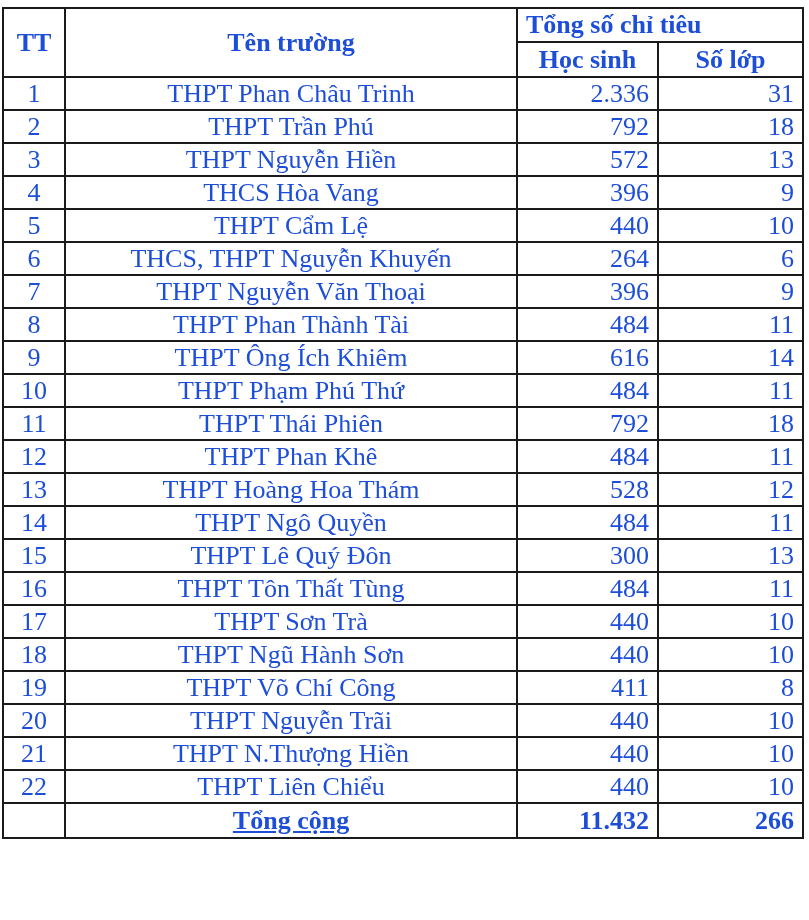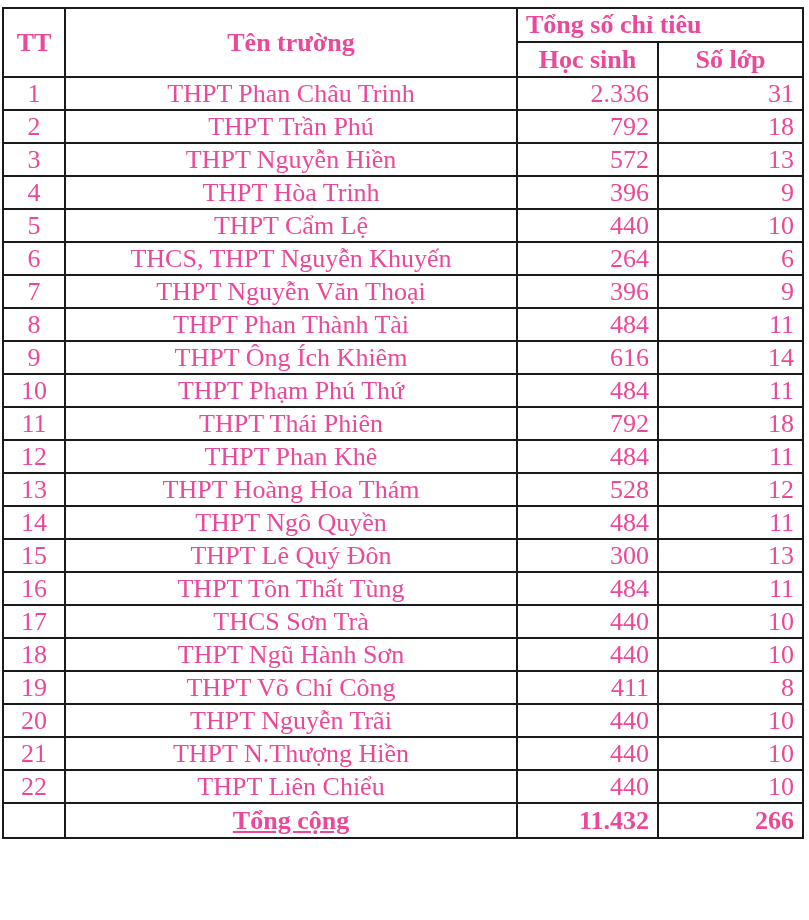--- a/index.html
+++ b/index.html
@@ -1,21 +1,21 @@
 <!DOCTYPE html>
 <html><head>
 <meta charset="utf-8">
 <style>
   html, body { margin:0; padding:0; background:#ffffff; }
   body { width:809px; height:920px; overflow:hidden; position:relative; }
   .wrap { position:absolute; left:2px; top:7px; }
   table.t {
     border-collapse:collapse;
     font-family:"Liberation Serif", "DejaVu Serif", serif;
-    color:#ec4899;
+    color:#1d4ed8;
     table-layout:fixed;
     width:800px;
   }
   table.t td, table.t th {
     border:2px solid #1a1a1a;
     padding:0 8px;
     font-size:26px;
     line-height:28px;
     white-space:nowrap;
     overflow:hidden;
@@ -67,21 +67,21 @@
     <td class="c-num2">18</td>
   </tr>
         <tr>
     <td class="c-tt">3</td>
     <td class="c-name">THPT Nguyễn Hiền</td>
     <td class="c-num">572</td>
     <td class="c-num2">13</td>
   </tr>
         <tr>
     <td class="c-tt">4</td>
-    <td class="c-name">THPT Hòa Trinh</td>
+    <td class="c-name">THCS Hòa Vang</td>
     <td class="c-num">396</td>
     <td class="c-num2">9</td>
   </tr>
         <tr>
     <td class="c-tt">5</td>
     <td class="c-name">THPT Cẩm Lệ</td>
     <td class="c-num">440</td>
     <td class="c-num2">10</td>
   </tr>
         <tr>
@@ -145,21 +145,21 @@
     <td class="c-num2">13</td>
   </tr>
         <tr>
     <td class="c-tt">16</td>
     <td class="c-name">THPT Tôn Thất Tùng</td>
     <td class="c-num">484</td>
     <td class="c-num2">11</td>
   </tr>
         <tr>
     <td class="c-tt">17</td>
-    <td class="c-name">THCS Sơn Trà</td>
+    <td class="c-name">THPT Sơn Trà</td>
     <td class="c-num">440</td>
     <td class="c-num2">10</td>
   </tr>
         <tr>
     <td class="c-tt">18</td>
     <td class="c-name">THPT Ngũ Hành Sơn</td>
     <td class="c-num">440</td>
     <td class="c-num2">10</td>
   </tr>
         <tr>

